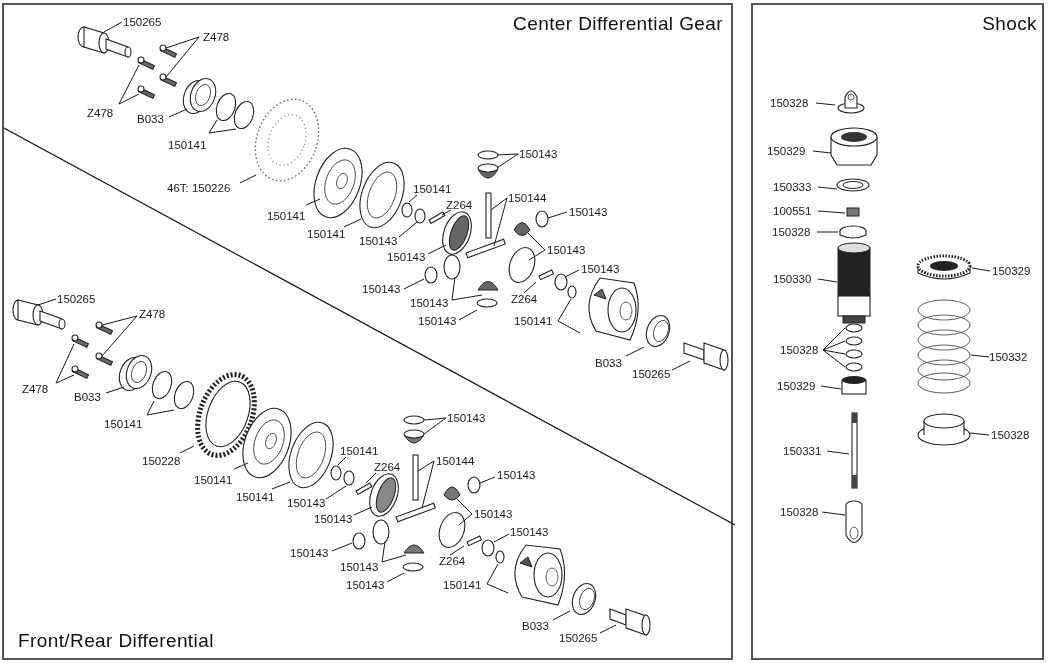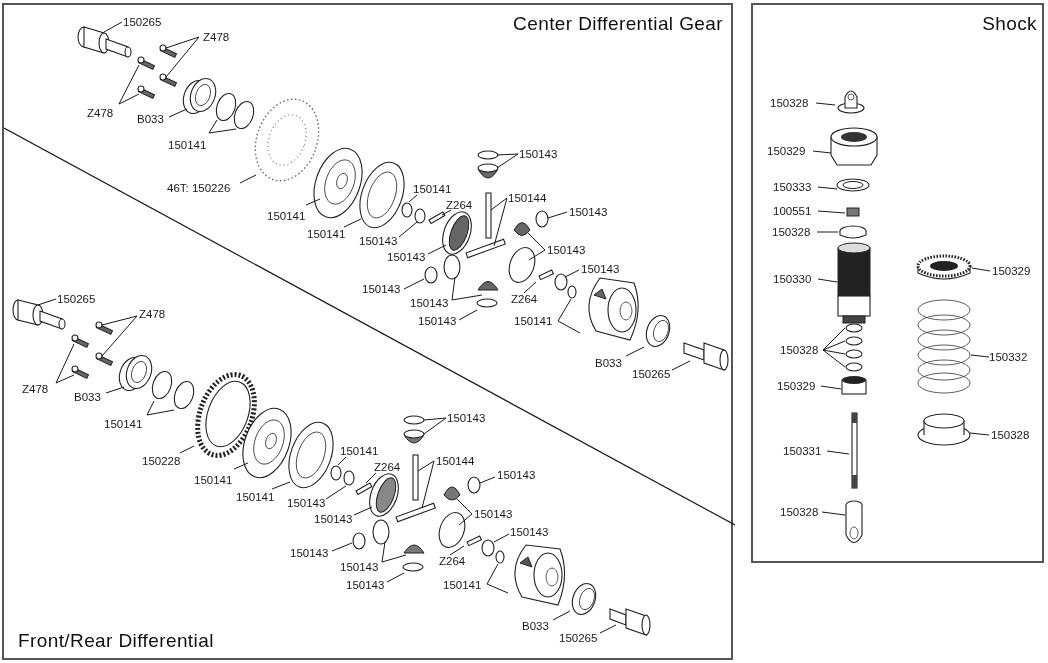--- a/index.html
+++ b/index.html
@@ -1,20 +1,20 @@
 <!DOCTYPE html>
 <html><head>
 <meta charset="utf-8">
 <style>
   html, body { margin:0; padding:0; background:#ffffff; }
   body { width:1048px; height:663px; position:relative; overflow:hidden;
          font-family:"Liberation Sans", sans-serif; color:#1a1a1a; }
   .panel { position:absolute; border:2px solid #555; box-sizing:border-box; background:#fff; }
   #left-panel { left:2px; top:3px; width:731px; height:657px; }
-  #right-panel { left:751px; top:3px; width:293px; height:560px; }
+  #right-panel { left:751px; top:3px; width:293px; height:657px; }
   .title { position:absolute; font-size:19px; letter-spacing:0.4px; color:#111; white-space:nowrap; }
   svg.diagram { position:absolute; left:0; top:0; }
   .lbl { font-family:"Liberation Sans", sans-serif; font-size:11.5px; fill:#1a1a1a; }
   .ln { stroke:#1a1a1a; stroke-width:1; fill:none; }
   .part { stroke:#222; stroke-width:1.1; fill:#fff; }
   .partd { stroke:#222; stroke-width:1; fill:#666; }
   .thin { stroke:#333; stroke-width:0.8; fill:none; }
 </style>
 </head>
 <body>

